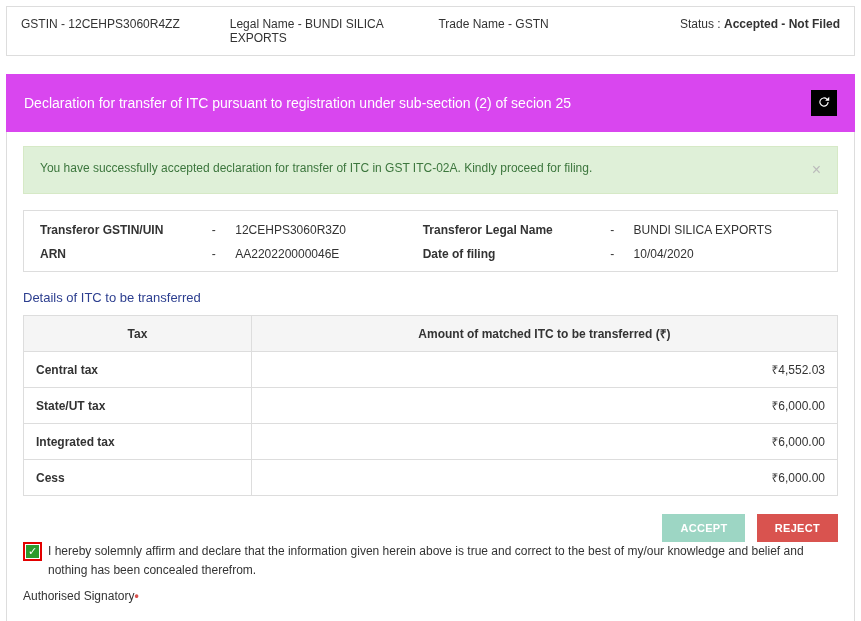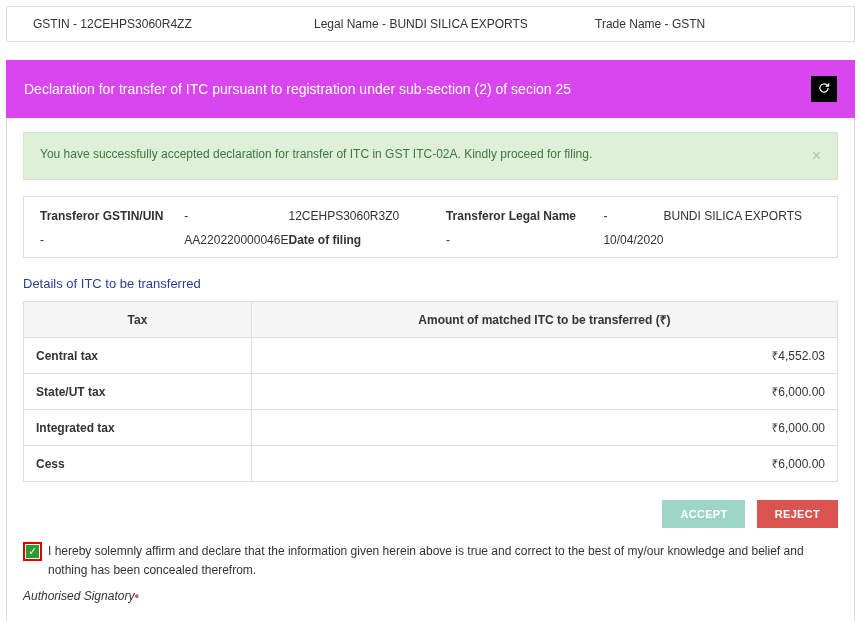--- a/index.html
+++ b/index.html
@@ -5,21 +5,21 @@
   * { box-sizing: border-box; margin: 0; padding: 0; }
   body {
     font-family: Verdana, Arial, sans-serif;
     font-size: 12px;
     color: #333;
     background: #fff;
     width: 861px;
   }
   .info-bar {
     border: 1px solid #ddd;
-    padding: 10px 26px;
+    padding: 10px 14px;
     display: flex;
     gap: 48px;
     margin: 6px 6px 18px 6px;
   }
   .info-bar .col { flex: 1; }
   .info-bar .status-col { text-align: right; flex: 1.2; }
   .info-bar b { font-weight: 700; }
 
   .teal-header {
     background: #d946ef;
@@ -101,21 +101,20 @@
     background: #f5f5f5;
     font-weight: 700;
   }
   table.itc th.tax-col { width: 28%; text-align: center; }
   table.itc th.amt-col { }
   table.itc td.tax-lbl { font-weight: 700; }
   table.itc td.amt { text-align: right; }
 
   .btn-row-right {
     text-align: right;
-    margin-bottom: 14px;
   }
   .btn {
     display: inline-block;
     padding: 8px 18px;
     color: #fff;
     font-weight: 700;
     font-size: 11px;
     border: none;
     cursor: pointer;
     letter-spacing: 0.3px;
@@ -147,21 +146,20 @@
     font-size: 11px;
     display: flex;
     align-items: center;
     justify-content: center;
     line-height: 1;
   }
 
   .sig-label {
     font-size: 12px;
     margin-bottom: 20px;
-    font-style: italic;
   }
   .sig-label .req { color: #d9534f; font-weight: 700; }
   .select-wrap {
     border: 2px solid #e30000;
     display: inline-block;
     width: 400px;
     margin-bottom: 20px;
     position: relative;
   }
   .select-wrap select {
@@ -189,20 +187,23 @@
 
 <div class="info-bar">
   <div class="col">
     <span>GSTIN - </span><span>12CEHPS3060R4ZZ</span>
   </div>
   <div class="col">
     <span>Legal Name - </span><span>BUNDI SILICA EXPORTS</span>
   </div>
   <div class="col">
     <span>Trade Name - </span><span>GSTN</span>
+  </div>
+  <div class="col status-col">
+    <span>Status : </span><b>Accepted - Not Filed</b>
   </div>
 </div>
 
 <div class="teal-header">
   <span class="title">Declaration for transfer of ITC pursuant to registration under sub-section (2) of secion 25</span>
   <button class="refresh-btn">
     <span>
       <svg viewBox="0 0 24 24">
           <path d="M17.65 6.35A8 8 0 1 0 20 12h-2a6 6 0 1 1-1.76-4.24L14 10h7V3l-3.35 3.35z"></path>
         </svg>
@@ -219,20 +220,21 @@
 
   <div class="panel">
     <div class="panel-grid">
       <div class="lbl">Transferor GSTIN/UIN</div>
       <div class="dash">-</div>
       <div class="val">12CEHPS3060R3Z0</div>
       <div class="lbl">Transferor Legal Name</div>
       <div class="dash">-</div>
       <div class="val">BUNDI SILICA EXPORTS</div>
 
+      <div class="lbl">ARN</div>
       <div class="dash">-</div>
       <div class="val">AA220220000046E</div>
       <div class="lbl">Date of filing</div>
       <div class="dash">-</div>
       <div class="val">10/04/2020</div>
     </div>
   </div>
 
   <div class="section-title">Details of ITC to be transferred</div>
 

